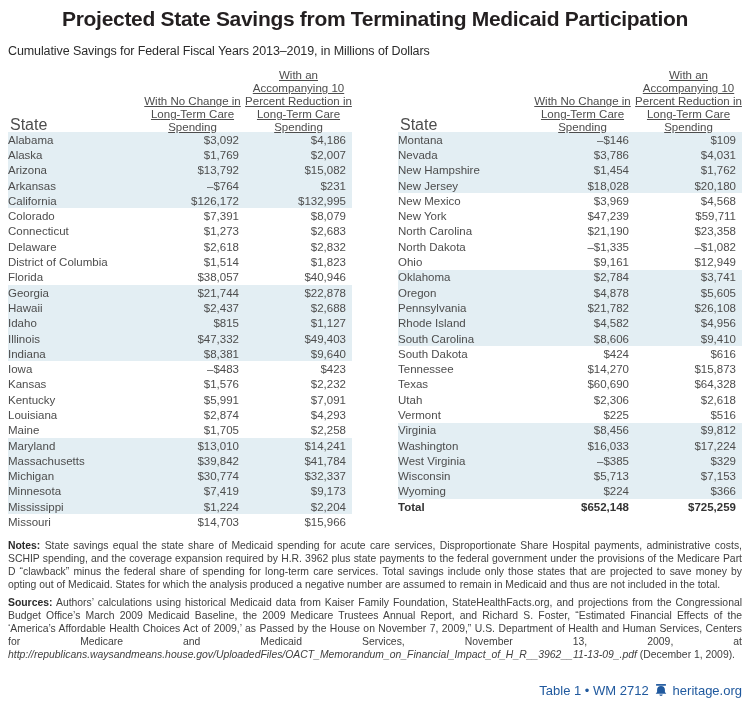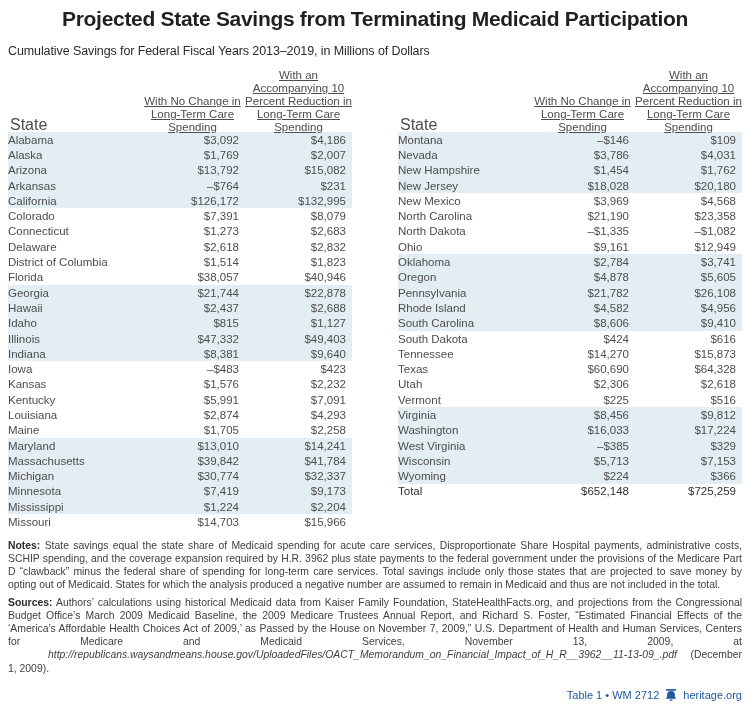--- a/index.html
+++ b/index.html
@@ -17,33 +17,33 @@
     margin:13px 0 0 0; font-size:12.5px; color:#2b2b2b; letter-spacing:-0.1px;
   }
   .tables-wrap { display:flex; gap:46px; margin-top:11px; }
   .half-table { width:344px; }
   .thead, .trow { display:grid; grid-template-columns:132px 105px 107px; }
   .thead { align-items:end; height:63px; padding-bottom:3px; box-sizing:border-box; }
   .h-state { font-size:16px; padding-left:2px; color:#4d4d4d;margin-top:15px; }
   .h-col { font-size:11.5px; line-height:13px; text-align:center; color:#4d4d4d;text-decoration:underline; }
   .trow { height:15.3px; align-items:center; font-size:11.5px; }
   .trow.shaded { background:#e3eef3; }
-  .trow.total { font-weight:normal; color:#333333; }
+  .trow.total { font-weight:bold; color:#333333; }
   .cell.state { white-space:nowrap; overflow:hidden; }
   .cell.num { text-align:right; padding-right:6px; white-space:nowrap; }
   .notes, .sources {
     margin:0; font-size:10.4px; line-height:13.2px; color:#404040;
     text-align:justify; overflow-wrap:anywhere;
   }
   .notes { margin-top:9px; }
   .sources { margin-top:4px; }
   .notes b, .sources b { color:#2b2b2b; }
-  .sources .url { font-style:italic;margin-left:40px; }
+  .sources .url { font-style:italic; }
   .footer {
-    margin-top:14px; text-align:right; font-size:11px; color:#20599e;
+    margin-top:21px; text-align:right; font-size:13px; color:#20599e;
     display:flex; justify-content:flex-end; align-items:center; gap:5px;
   }
   .bell-icon { display:inline-flex; align-items:center; }
   .bell-icon svg { display:block; }
 </style>
 </head>
 <body>
 
 <h1 class="page-title"><span>Projected State Savings from Terminating Medicaid Participation</span><br></h1>
 
@@ -217,20 +217,25 @@
         </div>
         <div class="trow shaded">
           <span class="cell state">New Jersey</span>
           <span class="cell num">$18,028</span>
           <span class="cell num">$20,180</span>
         </div>
         <div class="trow">
           <span class="cell state">New Mexico</span>
           <span class="cell num">$3,969</span>
           <span class="cell num">$4,568</span>
+        </div>
+        <div class="trow">
+          <span class="cell state">New York</span>
+          <span class="cell num">$47,239</span>
+          <span class="cell num">$59,711</span>
         </div>
         <div class="trow">
           <span class="cell state">North Carolina</span>
           <span class="cell num">$21,190</span>
           <span class="cell num">$23,358</span>
         </div>
         <div class="trow">
           <span class="cell state">North Dakota</span>
           <span class="cell num">–$1,335</span>
           <span class="cell num">–$1,082</span>

